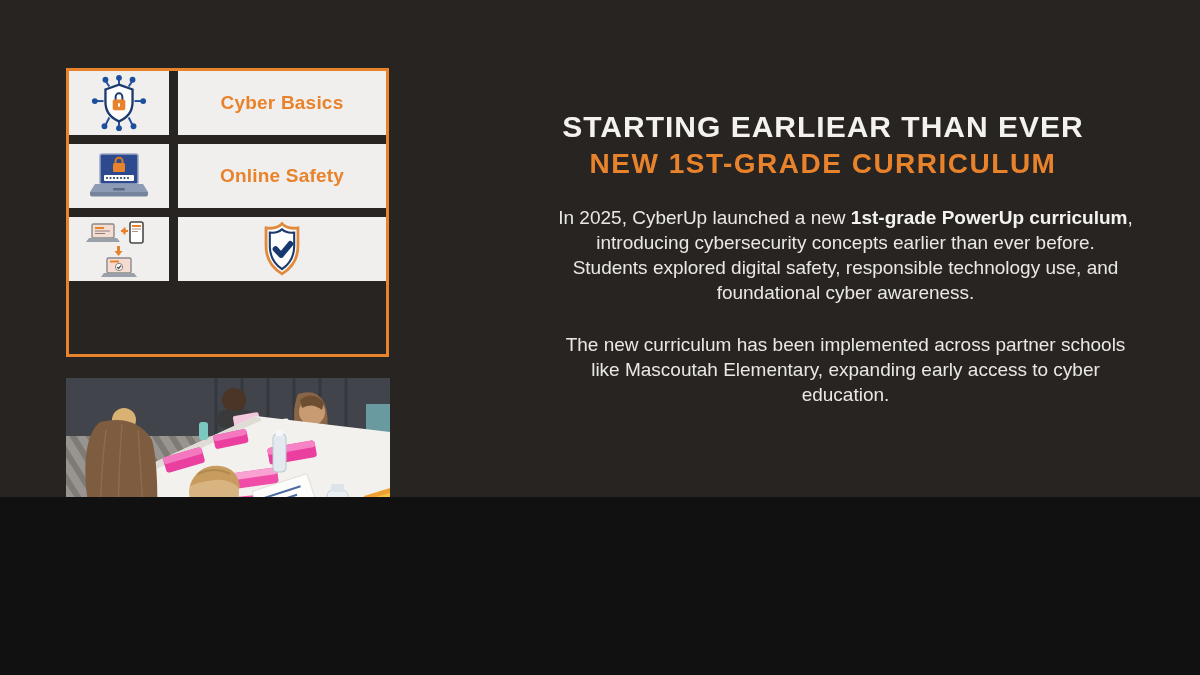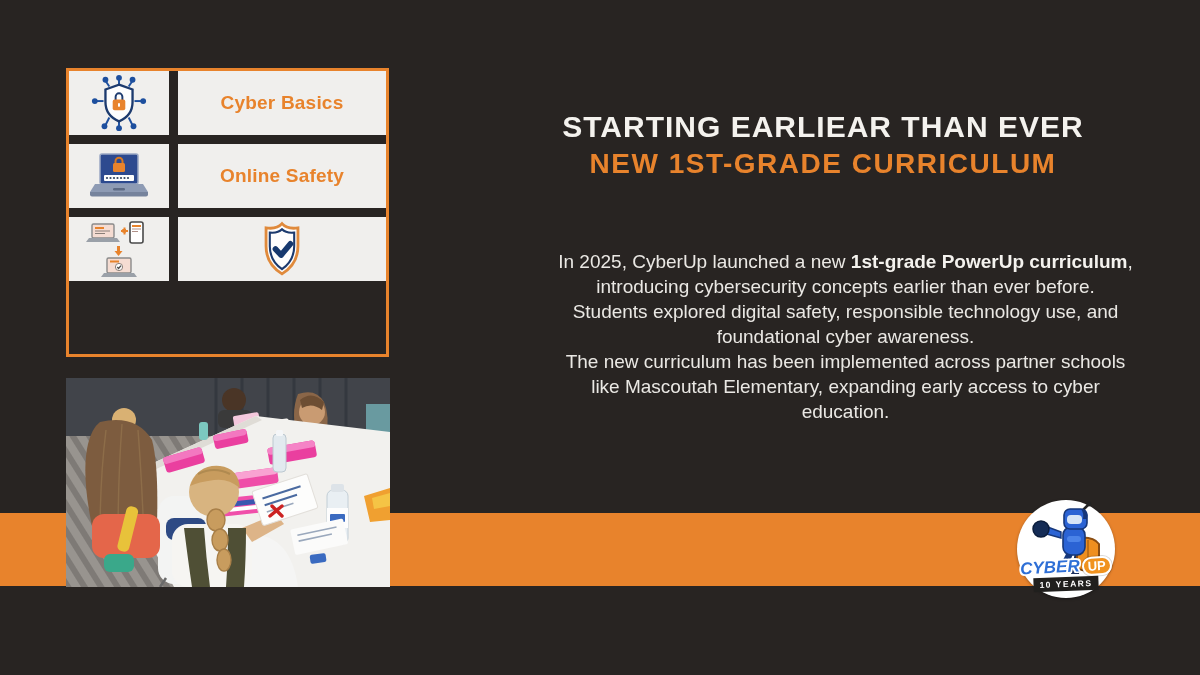--- a/index.html
+++ b/index.html
@@ -1,18 +1,18 @@
 <!DOCTYPE html>
 <html><head>
 <meta charset="utf-8">
 <style>
   * { margin:0; padding:0; box-sizing:border-box; }
   html,body { background:#111; }
   .slide {
-    position:relative; width:1200px; height:675px; overflow:hidden;
+    position:relative; width:1200px; height:497px; overflow:hidden;
     background:#282422;
     font-family:"Liberation Sans", sans-serif;
     padding-left:16px;
   }
   
   .stripe { position:absolute; left:0; top:513px; width:1200px; height:73px; background:#E8832C; }
 
   
   .curr-table {
     position:absolute; left:66px; top:68px; width:323px; height:289px;
@@ -29,22 +29,22 @@
     color:#F4F2EE; font-size:30px; line-height:36px; font-weight:bold; letter-spacing:1px;
   }
   .content h2 {
     color:#E8832C; font-size:28px; line-height:34px; font-weight:bold; letter-spacing:1.5px;
     margin-top:2px;
   }
   .content p {
     color:#EAE8E4; font-size:19px; line-height:25px; max-width:575px; margin-left:auto;
   }
   .content p b { color:#F4F2EE; }
-  .p1 { margin-top:68px; }
-  .p2 { }
+  .p1 { margin-top:24px; }
+  .p2 { margin-top:27px; }
 
   
   .photo { position:absolute; left:66px; top:378px; width:324px; height:209px; overflow:hidden; }
   .photo svg { display:block; }
 
   
   .logo { position:absolute; left:1017px; top:500px; width:98px; height:98px; }
   .logo-circle {
     position:absolute; inset:0; background:#fff; border-radius:50%;
     box-shadow:0 1px 3px rgba(0,0,0,.35);

